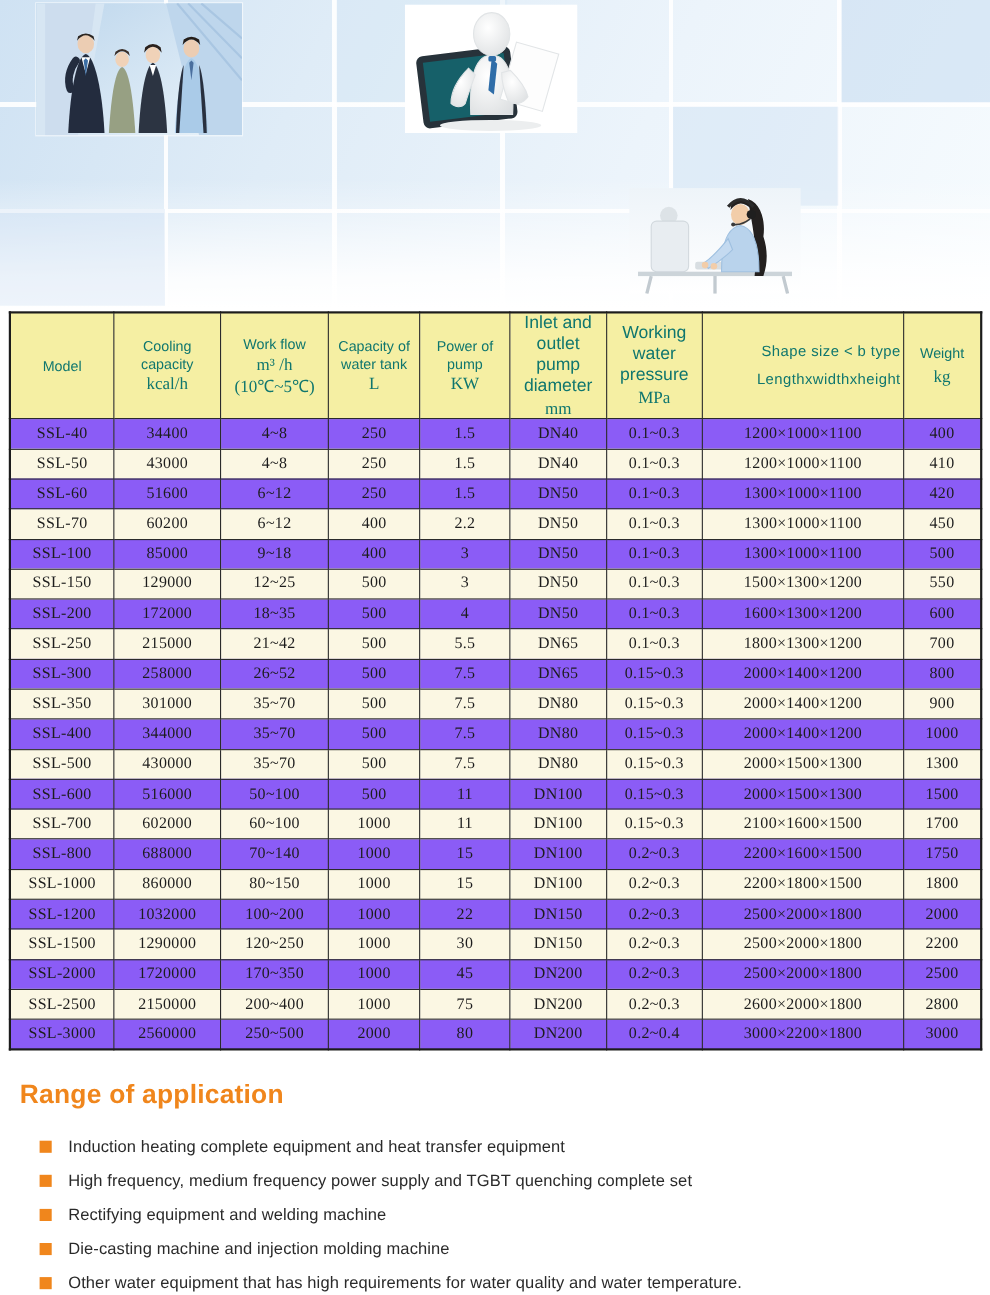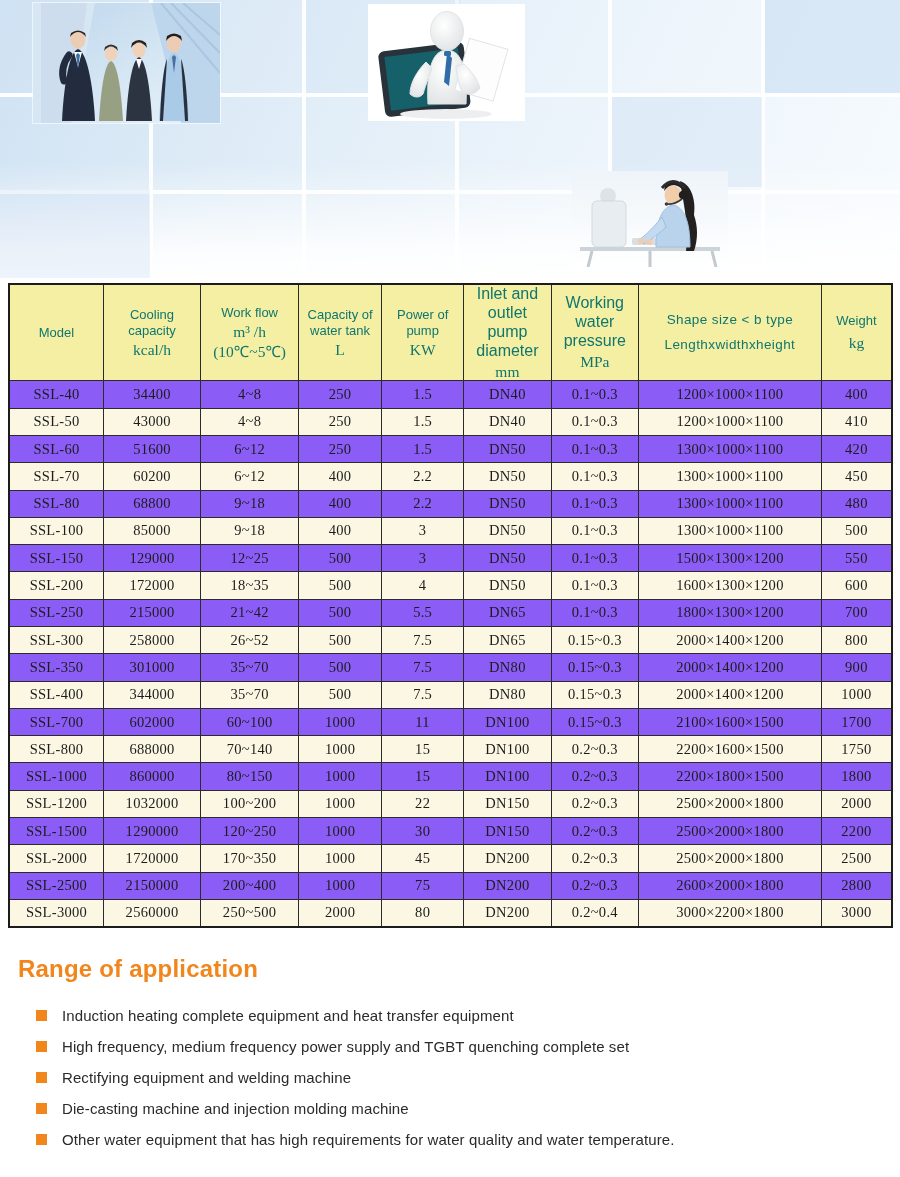--- a/index.html
+++ b/index.html
@@ -34,21 +34,21 @@
     border:2px solid #1c1c1c;
   }
   table.spec th, table.spec td{
     border:1px solid #2b2b2b;text-align:center;vertical-align:middle;padding:0 2px;
   }
   thead tr{height:71px;background:var(--hdr-bg,#F5EFA3);}
   thead th{font-weight:normal;color:#0f766e;}
   .h-sans{font-size:13px;line-height:1.22;}
   .h-serif{font-family:"Liberation Serif", serif;font-size:15.5px;line-height:1.15;margin-top:2px;}
   th:nth-child(6) .h-sans, th:nth-child(7) .h-sans{font-size:16px;line-height:1.18;}
-  th:nth-child(8) .h-sans{font-size:13.5px;letter-spacing:.4px;}
+  th:nth-child(8) .h-sans{font-size:13.5px;letter-spacing:.4px;text-align:right;}
   th:nth-child(8) .h-sans + .h-sans{margin-top:8px;}
   th:nth-child(9) .h-serif{margin-top:5px;}
   tbody tr{height:27.3px;background:#8b5cf6;}
   tbody tr:nth-child(even){background:var(--alt-bg,#FBF7E3);}
   tbody td{
     font-family:"Liberation Serif", serif;font-size:14.5px;color:#1c1c1c;letter-spacing:.3px;
   }
   
   .apps-heading{
     margin:27px 0 0 18px;font-size:24px;font-weight:bold;color:var(--accent,#F0861C);
@@ -260,31 +260,20 @@
           <td>60200</td>
           <td>6~12</td>
           <td>400</td>
           <td>2.2</td>
           <td>DN50</td>
           <td>0.1~0.3</td>
           <td>1300×1000×1100</td>
           <td>450</td>
         </tr>
         <tr>
-          <td>SSL-80</td>
-          <td>68800</td>
-          <td>9~18</td>
-          <td>400</td>
-          <td>2.2</td>
-          <td>DN50</td>
-          <td>0.1~0.3</td>
-          <td>1300×1000×1100</td>
-          <td>480</td>
-        </tr>
-        <tr>
           <td>SSL-100</td>
           <td>85000</td>
           <td>9~18</td>
           <td>400</td>
           <td>3</td>
           <td>DN50</td>
           <td>0.1~0.3</td>
           <td>1300×1000×1100</td>
           <td>500</td>
         </tr>
@@ -346,20 +335,42 @@
         <tr>
           <td>SSL-400</td>
           <td>344000</td>
           <td>35~70</td>
           <td>500</td>
           <td>7.5</td>
           <td>DN80</td>
           <td>0.15~0.3</td>
           <td>2000×1400×1200</td>
           <td>1000</td>
+        </tr>
+        <tr>
+          <td>SSL-500</td>
+          <td>430000</td>
+          <td>35~70</td>
+          <td>500</td>
+          <td>7.5</td>
+          <td>DN80</td>
+          <td>0.15~0.3</td>
+          <td>2000×1500×1300</td>
+          <td>1300</td>
+        </tr>
+        <tr>
+          <td>SSL-600</td>
+          <td>516000</td>
+          <td>50~100</td>
+          <td>500</td>
+          <td>11</td>
+          <td>DN100</td>
+          <td>0.15~0.3</td>
+          <td>2000×1500×1300</td>
+          <td>1500</td>
         </tr>
         <tr>
           <td>SSL-700</td>
           <td>602000</td>
           <td>60~100</td>
           <td>1000</td>
           <td>11</td>
           <td>DN100</td>
           <td>0.15~0.3</td>
           <td>2100×1600×1500</td>

